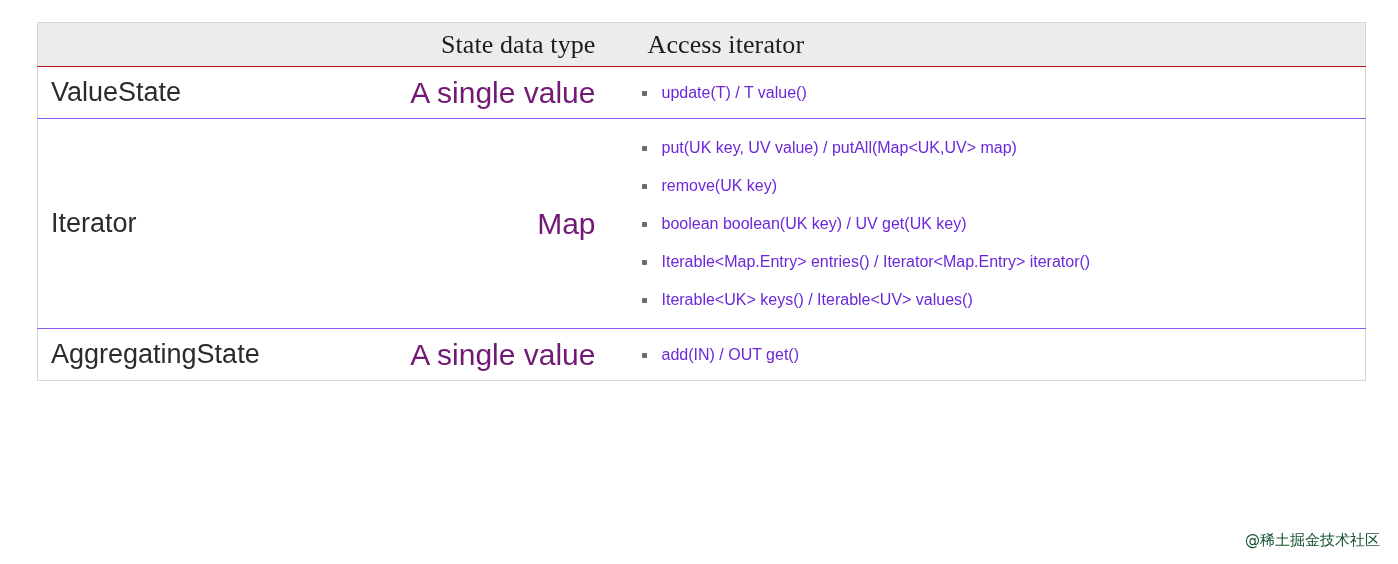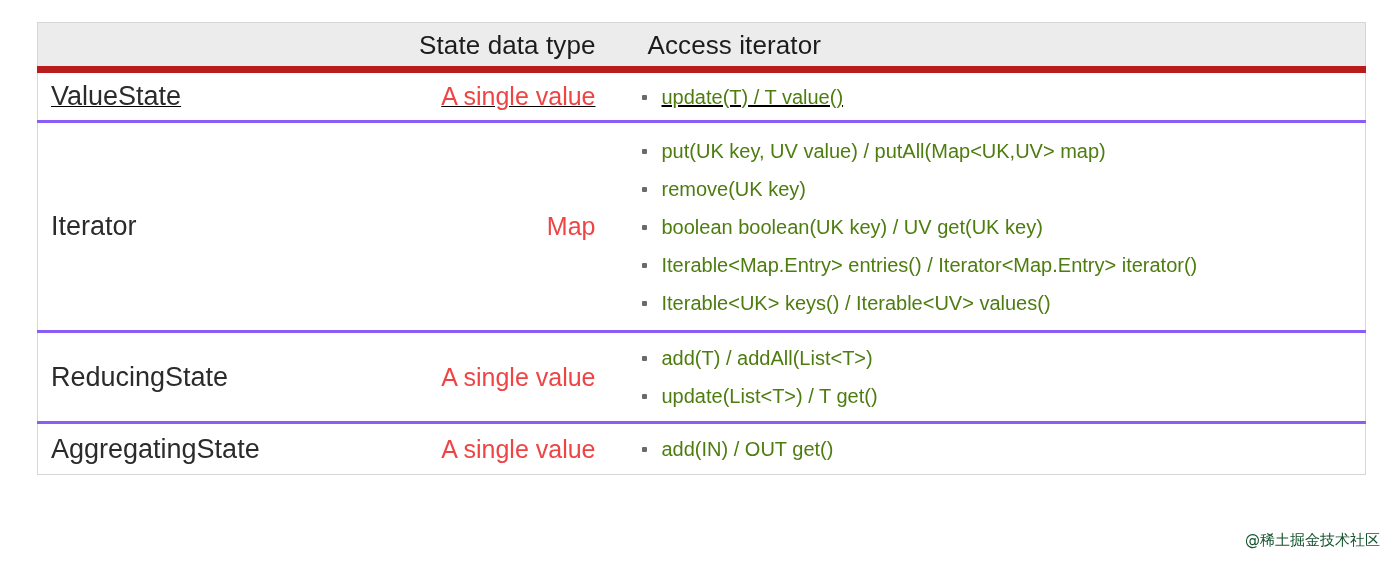--- a/index.html
+++ b/index.html
@@ -31,85 +31,86 @@
   }
 
   table.state-table col.c-name  { width: 295px; }
   table.state-table col.c-type  { width: 285px; }
   table.state-table col.c-iface { width: auto;  }
 
   thead tr.header-row {
     background: #ececec;
   }
   thead th {
-    border-bottom: 7px solid #b91c1c;
+    border-bottom: 1px solid #b91c1c;
     padding: 0;
     height: 43px;
     vertical-align: middle;
+    font-family: Liberation Serif, serif;
   }
   th.th-blank { background: #ececec; }
 
   .th-label {
     font-size: 26px;
     font-weight: 400;
     color: #1c1c1c;
     letter-spacing: 0.1px;
     line-height: 1;
     white-space: nowrap;
   }
   th.th-type   { text-align: right;  padding-right: 22px; }
   th.th-iface  { text-align: left;   padding-left: 30px;  }
 
   tbody td {
-    border-top: 3px solid #8b5cf6;
+    border-top: 1px solid #8b5cf6;
     padding: 0;
     vertical-align: middle;
     background: #ffffff;
   }
-  tbody tr:first-child td { border-top: none; text-decoration: underline; }
+  tbody tr:first-child td { border-top: none; }
 
   td.cell-name {
     padding-left: 13px;
     text-align: left;
   }
   .name-label {
     font-size: 27px;
     font-weight: 400;
     color: #2b2b2b;
     line-height: 1.05;
     white-space: nowrap;
   }
 
   td.cell-type {
     text-align: right;
     padding-right: 22px;
   }
   .type-label {
-    font-size: 25px;
-    color: #ef4444;
+    font-size: 30px;
+    color: #701a75;
     line-height: 1.05;
     white-space: nowrap;
   }
   .type-label.bold { font-weight: 400; }
   .type-label.normal { font-weight: 400; }
 
   td.cell-iface {
     padding: 6px 0 6px 0;
   }
   ul.iface-list {
     list-style: none;
     margin: 0;
     padding: 0 0 0 20px;
   }
   ul.iface-list li.iface-item {
     position: relative;
     padding: 0 0 0 24px;
     margin: 0;
-    font-size: 20px;
-    color: #4d7c0f;
+    font-size: 16px;
+    color: #6d28d9;
     line-height: 1.0;
     white-space: nowrap;
     height: 22px;
     display: flex;
     align-items: center;
   }
   ul.iface-list li.iface-item + li.iface-item { margin-top: 16px; }
   ul.iface-list li.iface-item .bullet-icon {
     position: absolute;
     left: 4px;
@@ -213,40 +214,20 @@
             </li>
             <li class="iface-item">
               <span class="bullet-icon"></span>
               <span>Iterable&lt;UK&gt; keys() / Iterable&lt;UV&gt; values()</span>
             </li>
           </ul>
         </td>
       </tr>
 
 
-      <tr class="row-reduce">
-        <td class="cell-name">
-          <span class="name-label">ReducingState</span>
-        </td>
-        <td class="cell-type">
-          <span class="type-label normal">A single value</span>
-        </td>
-        <td class="cell-iface">
-          <ul class="iface-list">
-            <li class="iface-item">
-              <span class="bullet-icon"></span>
-              <span>add(T) / addAll(List&lt;T&gt;)</span>
-            </li>
-            <li class="iface-item">
-              <span class="bullet-icon"></span>
-              <span>update(List&lt;T&gt;) / T get()</span>
-            </li>
-          </ul>
-        </td>
-      </tr>
 
       <tr class="row-agg">
         <td class="cell-name">
           <span class="name-label">AggregatingState</span>
         </td>
         <td class="cell-type">
           <span class="type-label normal">A single value</span>
         </td>
         <td class="cell-iface">
           <ul class="iface-list">

